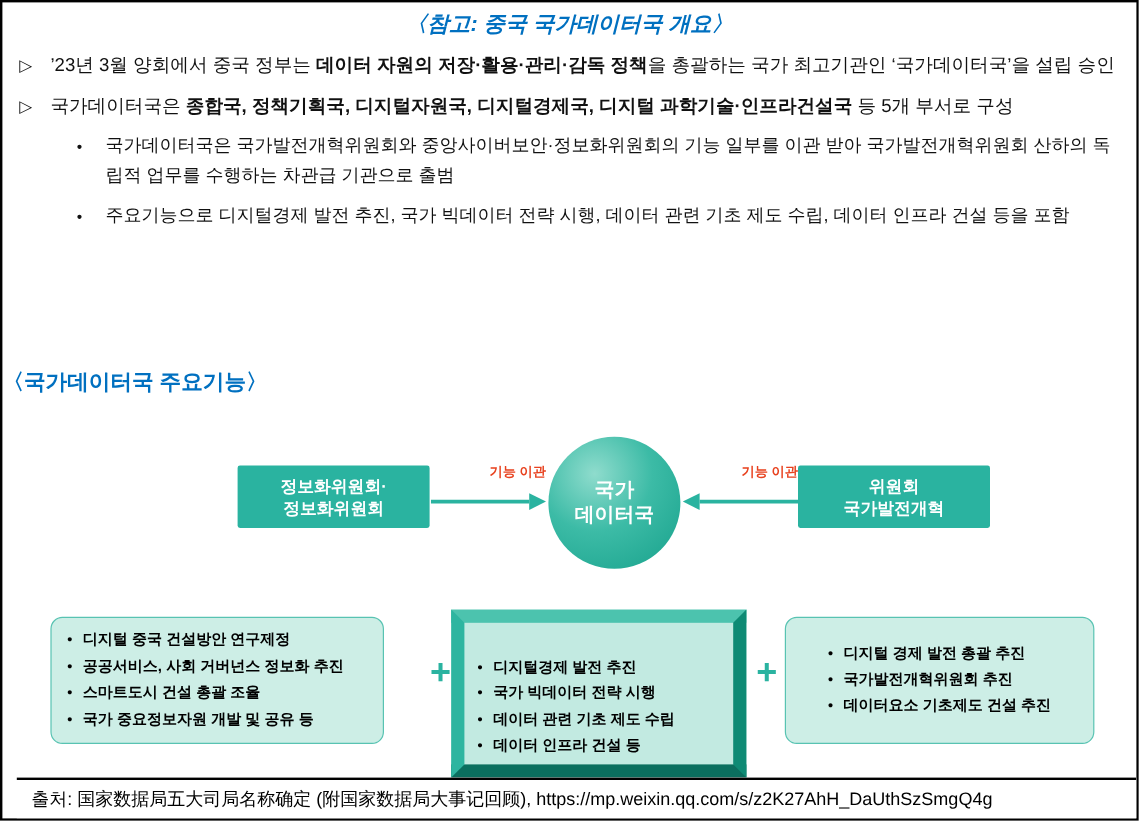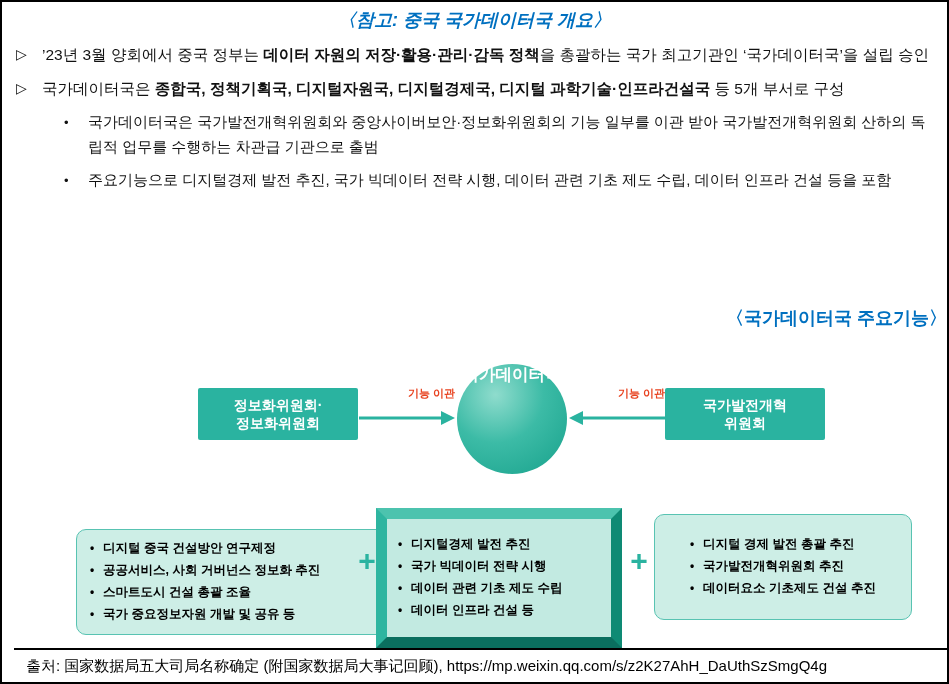--- a/index.html
+++ b/index.html
@@ -14,68 +14,68 @@
     font-style:italic;
   }
   .text-area{padding:0 14px;}
   .bullet{display:flex;margin-bottom:9px;font-size:15.5px;line-height:1.62;}
   .bullet .marker{flex:0 0 26px;font-size:14px;padding-top:1px;}
   .bullet .btext{flex:1;}
   .bullet .btext b{font-weight:bold;}
   .sub{margin-left:48px;font-size:15px;}
   .sub .marker{flex:0 0 24px;font-size:13px;padding-top:2px;}
   .diagram-title{
-    position:absolute;left:0;right:0;top:304px;text-align:right;
+    position:absolute;left:0;right:0;top:304px;text-align:left;
     font-size:18px;font-weight:bold;color:#0070C0;
   }
   .diagram{position:absolute;left:0;top:336px;width:949px;height:312px;}
   .org-box{
     position:absolute;width:160px;height:52px;background:#2AB3A0;
     color:#fff;font-weight:bold;font-size:14px;text-align:center;
     display:flex;flex-direction:column;justify-content:center;line-height:1.3;
     border-radius:2px;
   }
   .org-box.left{left:196px;top:50px;}
   .org-box.right{left:663px;top:50px;}
   .circle{
     position:absolute;left:455px;top:26px;width:110px;height:110px;border-radius:50%;
     background:radial-gradient(circle at 35% 28%, #8fdccd 0%, #3cbba6 45%, #17a18b 100%);
     color:#fff;font-weight:bold;font-size:16.5px;text-align:center;
-    display:flex;flex-direction:row;justify-content:center;line-height:1.3;
+    display:flex;flex-direction:column;justify-content:center;line-height:1.3;
   }
   .arrow{position:absolute;top:72px;width:96px;height:16px;}
   .arrow.l{left:357px;}
   .arrow.r{left:567px;}
   .arrow-label{
     position:absolute;top:48px;width:96px;text-align:right;
     color:#E8421F;font-size:11px;font-weight:bold;
   }
   .arrow-label.l{left:357px;}
   .arrow-label.r{left:567px;}
   .func-box{
     position:absolute;background:#CDEEE6;border:1px solid #58C3B2;border-radius:10px;
     display:flex;align-items:center;padding:6px 6px;box-sizing:border-box;
   }
-  .func-box.left{left:40px;top:191px;width:330px;height:106px;margin-left:34px;}
+  .func-box.left{left:40px;top:176px;width:278px;height:106px;}
   .func-box.right{left:652px;top:176px;width:258px;height:106px;padding-left:28px;}
   .func-box ul,.box3d ul{margin:0;padding-left:20px;}
   .func-box li,.box3d li{
     list-style:none;position:relative;font-weight:bold;font-size:12.5px;
     line-height:1.75;color:#000;
   }
   .func-box li::before,.box3d li::before{
     content:"\2022";position:absolute;left:-13px;top:0;font-size:12px;
   }
   .box3d{
     position:absolute;left:374px;top:170px;width:246px;height:140px;box-sizing:border-box;
     background:#C2EAE1;
     border:11px solid #19A78F;
     border-top-color:#4CC3AE;border-left-color:#2EB5A0;
     border-right-color:#0E8A74;border-bottom-color:#0B6F5F;
-    display:flex;align-items:center;padding:4px 4px;
+    display:flex;align-items:flex-end;padding:4px 4px;
   }
   .plus{
     position:absolute;top:208px;width:30px;text-align:center;
     color:#2AB3A0;font-size:30px;font-weight:bold;line-height:1;
   }
   .plus.l{left:350px;}
   .plus.r{left:622px;}
   .footer{
     position:absolute;left:12px;right:0;bottom:0;height:34px;box-sizing:border-box;
     border-top:2px solid #000;padding:7px 12px 0 12px;font-size:15px;color:#000;
@@ -133,22 +133,22 @@
       <span>데이터국</span>
     </div>
 
     <div class="arrow-label r">기능 이관</div>
     <svg class="arrow r" viewBox="0 0 96 16">
       <line x1="14" y1="8" x2="96" y2="8" stroke="#2AB3A0" stroke-width="3"></line>
       <polygon points="14,1 0,8 14,15" fill="#2AB3A0"></polygon>
     </svg>
 
     <div class="org-box right">
+      <span>위원회</span>
       <span>국가발전개혁</span>
-      <span>위원회</span>
     </div>
 
     <div class="func-box left">
       <ul>
         <li>디지털 중국 건설방안 연구제정</li>
         <li>공공서비스, 사회 거버넌스 정보화 추진</li>
         <li>스마트도시 건설 총괄 조율</li>
         <li>국가 중요정보자원 개발 및 공유 등</li>
       </ul>
     </div>

